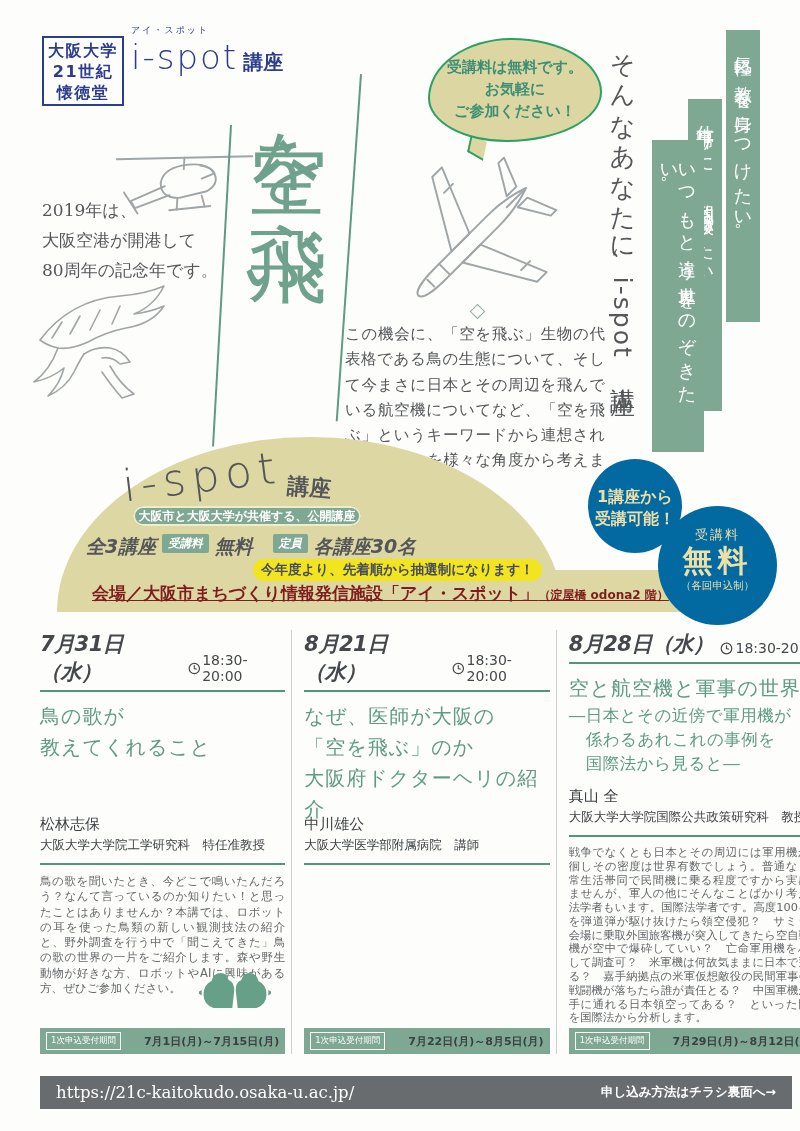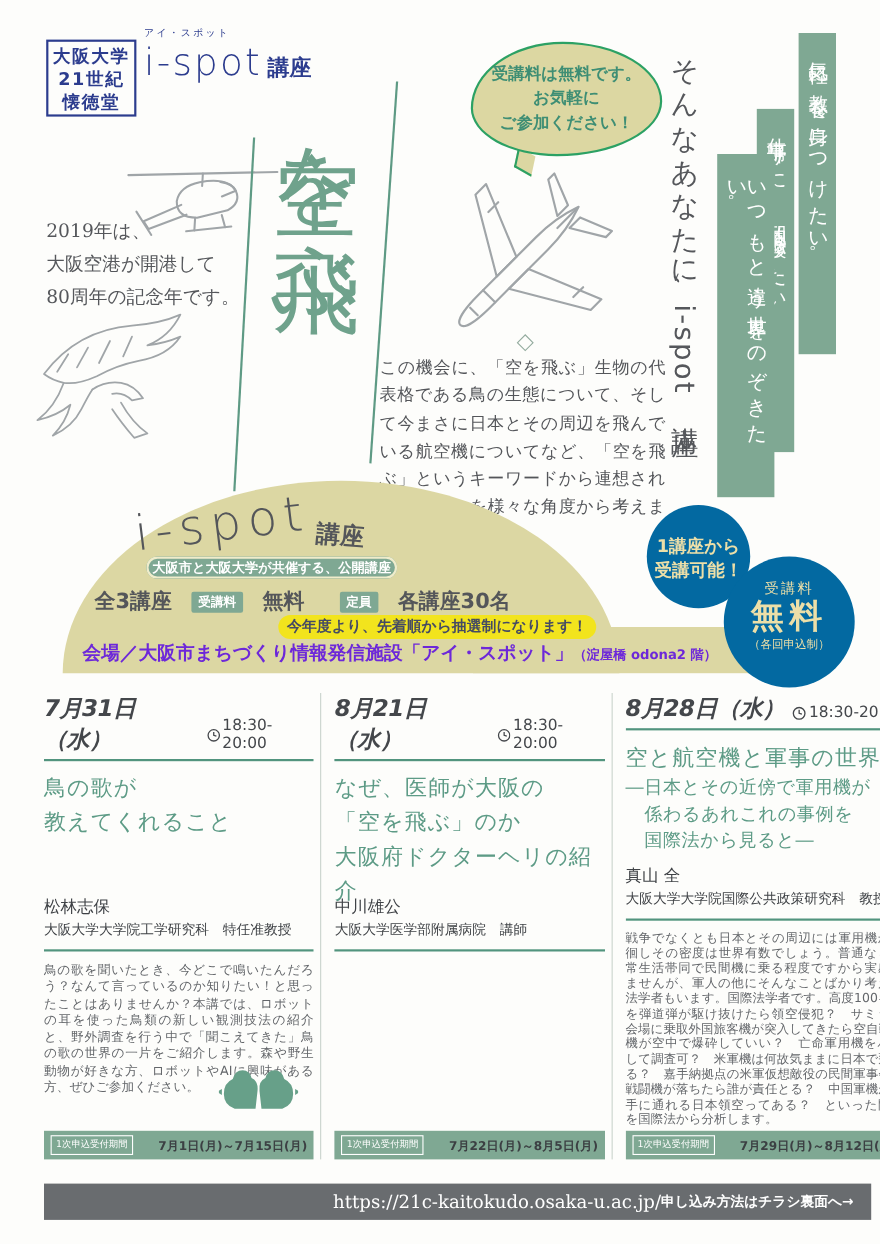--- a/index.html
+++ b/index.html
@@ -70,29 +70,29 @@
   .ispot-mid { left:122px; top:448px; color:#54565a; transform:rotate(-7deg); z-index:1; }
   .ispot-mid .big { font-size:44px; font-weight:300; letter-spacing:6px; }
   .ispot-mid .kz { display:inline-block; font-size:22px; font-weight:bold;
     transform:translateY(16px) rotate(12deg); margin-left:4px; }
 
   .pill { left:133px; top:506px; width:228px; height:20px; background:#7fa893;
     border-radius:10px; color:#fff; font-size:12px; font-weight:bold;
     display:flex; align-items:center; justify-content:center; z-index:1;
     box-shadow:0 0 0 2px #efeccb inset; }
 
-  .info-line { left:86px; top:534px; display:flex; align-items:center; gap:18px; z-index:1; }
+  .info-line { left:86px; top:534px; display:flex; align-items:flex-start; gap:6px; z-index:1;font-style:italic; }
   .info-line .t { font-size:19px; font-weight:bold; color:#54565a; }
   .mini-badge { background:#7fa893; color:#fff; font-size:11.5px; font-weight:bold;
     padding:2px 6px; border-radius:2px; }
 
   .lottery { left:253px; top:559px; background:#f2e41d; color:#454b63;
     font-size:13.5px; font-weight:bold; padding:2px 8px; z-index:1;border-radius:11px; }
 
-  .venue { left:75px; top:582px; font-size:17px; font-weight:bold; color:#6d28d9; z-index:1; }
+  .venue { left:92px; top:582px; font-size:17px; font-weight:bold; color:#7f1d1d; z-index:1;text-decoration:underline; }
   .venue .small { font-size:12px; font-weight:bold; }
 
   .circle { border-radius:50%; background:#0369a1; text-align:center; color:#ecdfa8; }
   .circle-1 { left:588px; top:459px; width:94px; height:94px; z-index:2;
     font-size:16px; font-weight:bold; line-height:1.35; padding-top:27px; }
   .circle-2 { left:658px; top:506px; width:119px; height:119px; z-index:3; padding-top:20px; }
   .circle-2 .a { font-size:13px; letter-spacing:2px; }
   .circle-2 .b { font-size:30px; font-weight:bold; letter-spacing:5px; line-height:1.15; }
   .circle-2 .c { font-size:10.5px; }
 
@@ -114,21 +114,21 @@
   .col-3 .body-txt { line-height:1.22; font-size:11.3px; }
   .period { margin-top:auto; background:#7fa893; display:flex; align-items:center;
     gap:23px; padding:4px 6px; width:fit-content; }
   .period .lbl { border:1.5px solid #fff; color:#fff; font-size:8.5px;
     padding:2px 4px; white-space:nowrap; }
   .period .val { font-size:11px; font-weight:bold; color:#3c4043; white-space:nowrap; }
   .birds { position:absolute; right:14px; bottom:42px; }
 
   
   .footer { left:40px; top:1076px; width:752px; height:33px; background:#696c6f;
-    display:flex; align-items:center; justify-content:flex-end; padding:0 16px; z-index:4; }
+    display:flex; align-items:center; justify-content:space-between; padding:0 16px; z-index:4; }
   .footer .url { color:#fff; font-size:16.5px; }
   .footer .note { color:#fff; font-size:12.5px; font-weight:bold; }
 
   svg { display:block; }
   .sketch { stroke:#a0a5a8; fill:none; stroke-width:2; stroke-linecap:round; stroke-linejoin:round; }
 </style>
 </head>
 <body>
 
 <div class="page">

